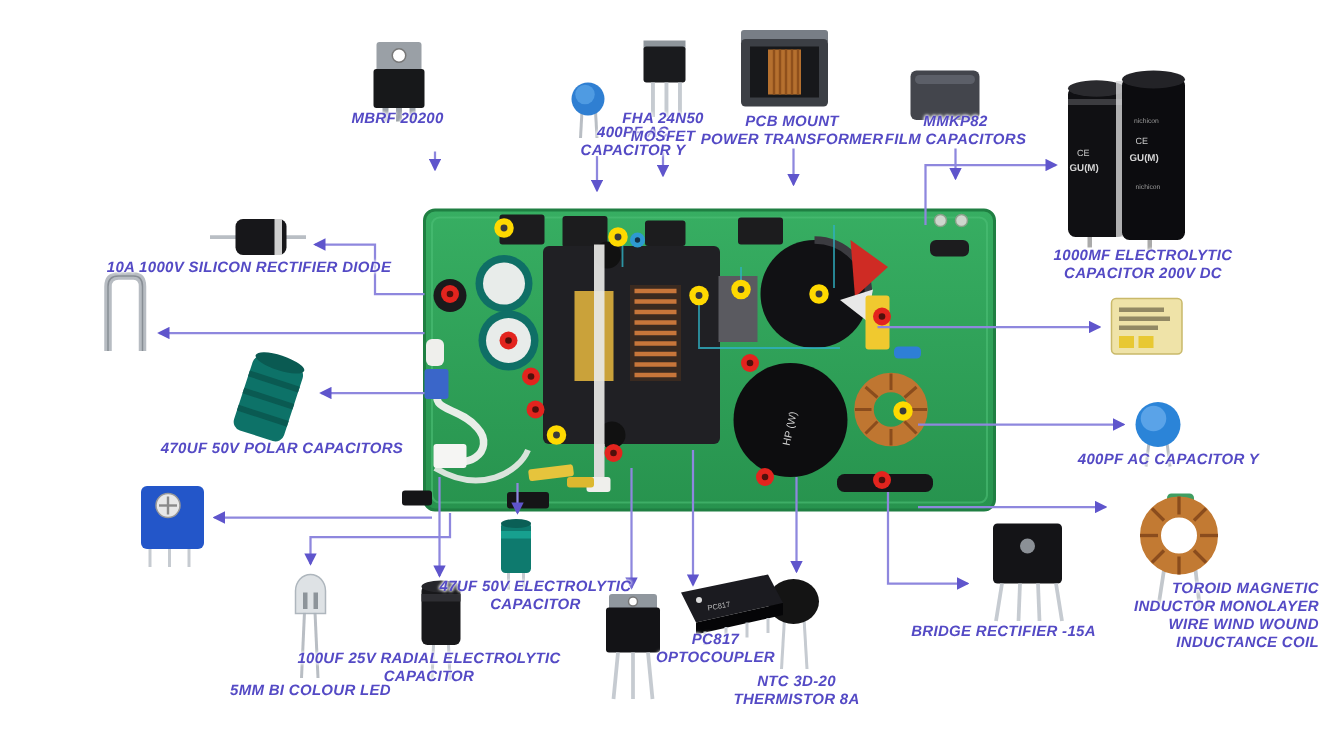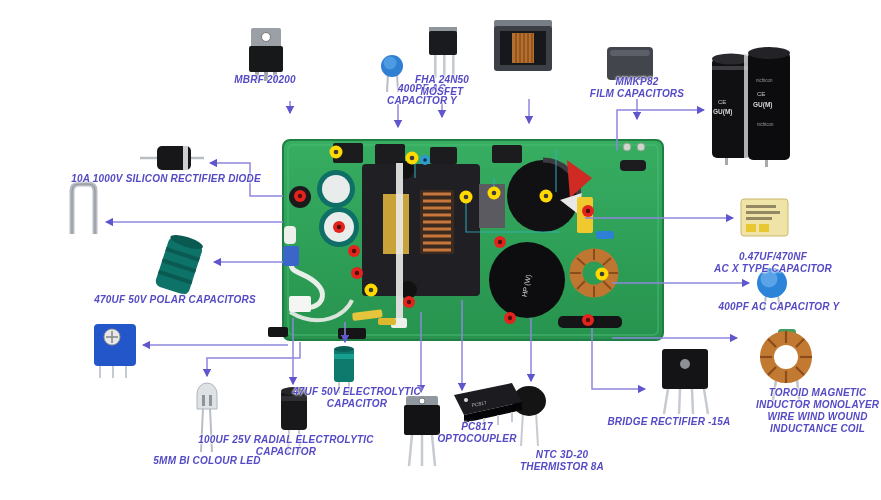--- a/index.html
+++ b/index.html
@@ -9,21 +9,21 @@
   }
   #scene{position:absolute;left:0;top:0;width:881px;height:500px;}
   .lbl{
     position:absolute;transform:translateX(-50%);text-align:center;
     font-weight:bold;font-size:10px;line-height:1.2;letter-spacing:.2px;
     color:#544ac5;text-transform:uppercase;white-space:nowrap;z-index:5;
     text-shadow:0 0 2px #fff,0 0 2px #fff,0 0 3px #fff;
     font-style:italic;
   }
   .lbl span{display:block;}
-  .lbl.left{transform:none;text-align:center;}
+  .lbl.left{transform:none;text-align:right;}
 </style>
 </head>
 <body>
 
 <div id="canvas">
 
   <svg id="scene" viewBox="0 0 881 500">
     <defs>
       <marker id="arr" viewBox="0 0 10 10" refX="8.5" refY="5" markerWidth="5.5" markerHeight="5.5" orient="auto-start-reverse">
         <path d="M0,0 L10,5 L0,10 z" fill="#5f55cc"></path>
@@ -382,48 +382,52 @@
   <div class="lbl" style="left:422px;top:83px">
     <span>400PF AC</span>
     <span>CAPACITOR Y</span>
   </div>
 
   <div class="lbl" style="left:442px;top:74px">
     <span>FHA 24N50</span>
     <span>MOSFET</span>
   </div>
 
+  <div class="lbl" style="left:528px;top:76px">
+    <span>PCB MOUNT</span>
+    <span>POWER TRANSFORMER</span>
+  </div>
 
   <div class="lbl" style="left:637px;top:76px">
     <span>MMKP82</span>
     <span>FILM CAPACITORS</span>
   </div>
 
-
-  <div class="lbl" style="left:773px;top:251px">
-    <span>0.47UF/470NF</span>
-    <span>AC X TYPE CAPACITOR</span>
-  </div>
+  <div class="lbl" style="left:762px;top:165px">
+    <span>1000MF ELECTROLYTIC</span>
+    <span>CAPACITOR 200V DC</span>
+  </div>
+
 
   <div class="lbl" style="left:779px;top:301px">
     <span>400PF AC CAPACITOR Y</span>
   </div>
 
   <div class="lbl left" style="left:756px;top:387px">
     <span>TOROID MAGNETIC</span>
     <span>INDUCTOR MONOLAYER</span>
     <span>WIRE WIND WOUND</span>
     <span>INDUCTANCE COIL</span>
   </div>
 
   <div class="lbl" style="left:669px;top:416px">
     <span>BRIDGE RECTIFIER -15A</span>
   </div>
 
-  <div class="lbl" style="left:562px;top:449px">
+  <div class="lbl" style="left:531px;top:449px">
     <span>NTC 3D-20</span>
     <span>THERMISTOR 8A</span>
   </div>
 
   <div class="lbl" style="left:477px;top:421px">
     <span>PC817</span>
     <span>OPTOCOUPLER</span>
   </div>
 
 
@@ -435,21 +439,21 @@
   <div class="lbl" style="left:207px;top:455px">
     <span>5MM BI COLOUR LED</span>
   </div>
 
 
   <div class="lbl" style="left:357px;top:386px">
     <span>47UF 50V ELECTROLYTIC</span>
     <span>CAPACITOR</span>
   </div>
 
-  <div class="lbl" style="left:175px;top:294px">
+  <div class="lbl" style="left:188px;top:294px">
     <span>470UF 50V POLAR CAPACITORS</span>
   </div>
 
 
   <div class="lbl" style="left:166px;top:173px">
     <span>10A 1000V SILICON RECTIFIER DIODE</span>
   </div>
 
 </div>
 

